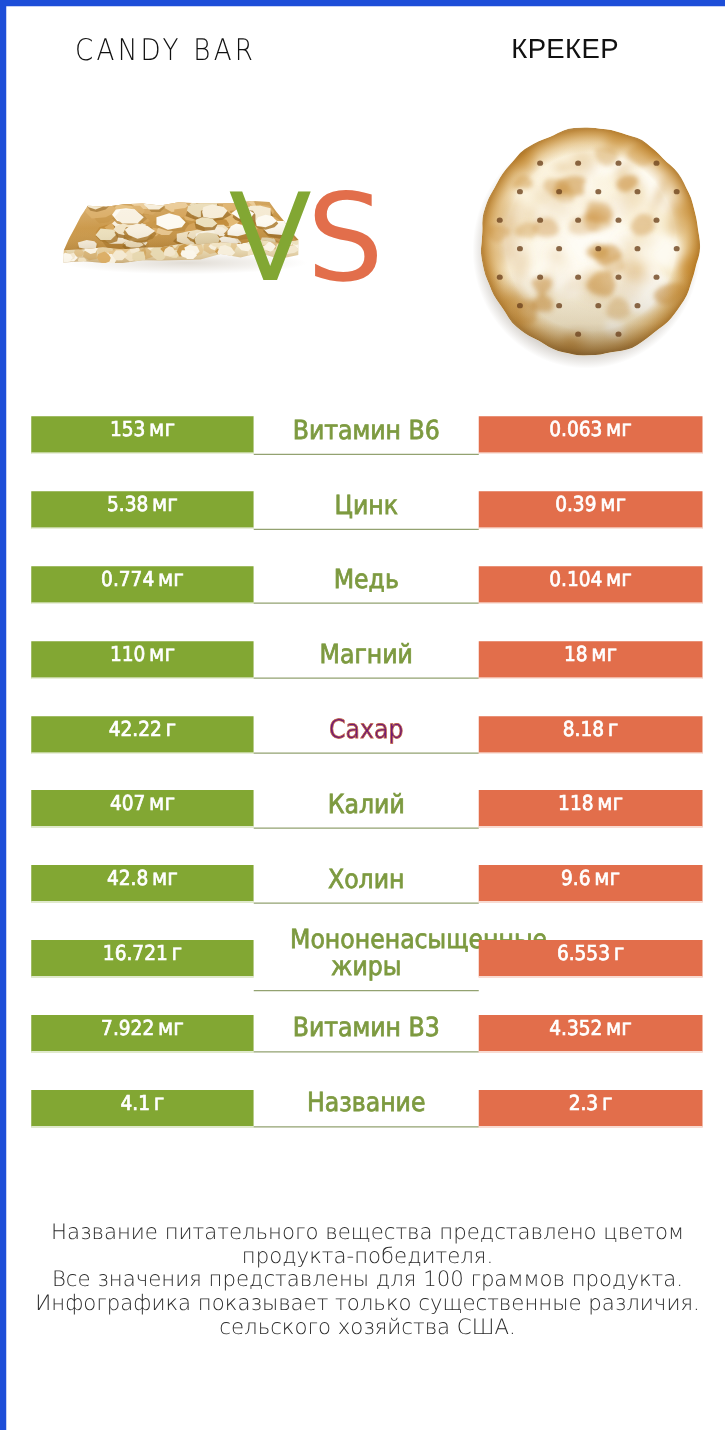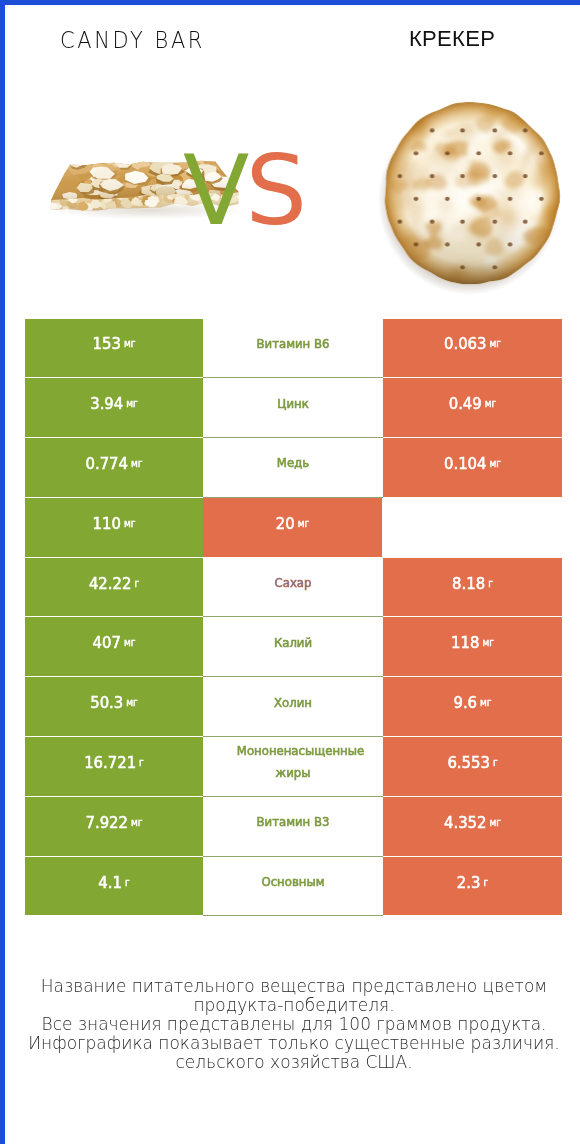--- a/index.html
+++ b/index.html
@@ -11,36 +11,36 @@
               transform:scaleX(0.88);transform-origin:left top;}
   #title-right{left:404px;top:24px;font-size:22px;font-weight:400;letter-spacing:0.3px;
               line-height:20px;font-family:"Liberation Sans",sans-serif;}
   #vs{position:absolute;left:0;top:136px;width:476px;text-align:center;font-size:97px;
       line-height:100px;font-weight:400;font-family:"DejaVu Sans",sans-serif;letter-spacing:-4px;}
   #vs .v{color:#82A733;}
   #vs .s{color:#E26E4B;}
   #img-left{position:absolute;left:41px;top:155px;width:203px;height:64px;}
   #img-right{position:absolute;left:372px;top:93px;width:190px;height:198px;}
   .table{position:absolute;left:20px;top:313.5px;width:537px;}
-  .row{display:flex;height:59.8px;}
+  .row{display:flex;height:59.8px;align-items:center;}
   .cell{display:flex;align-items:center;justify-content:center;box-sizing:border-box;
         padding-bottom:8px;}
   .left{width:178px;background:#82A733;color:#fff;border-bottom:1px solid #fff;}
   .mid{width:180px;background:#fff;border-bottom:1px solid #93a271;}
   .right{width:179px;background:#E26E4B;color:#fff;border-bottom:1px solid #fff;}
   .num{font-family:"DejaVu Sans Condensed","DejaVu Sans",sans-serif;font-size:16.5px;
        font-weight:normal;-webkit-text-stroke:0.55px #fff;}
-  .unit{font-family:"DejaVu Sans Condensed","DejaVu Sans",sans-serif;font-size:10px;
+  .unit{font-family:"DejaVu Sans Condensed","DejaVu Sans",sans-serif;font-size:18px;
        font-weight:normal;margin-left:3px;-webkit-text-stroke:0.45px #fff;}
-  .label{font-family:"DejaVu Sans Condensed","DejaVu Sans",sans-serif;font-size:13px;
+  .label{font-family:"DejaVu Sans Condensed","DejaVu Sans",sans-serif;font-size:21px;
          font-weight:normal;text-align:center;line-height:22px;width:152px;}
   .lw{-webkit-text-stroke:0.6px #7d9a40;}
   .rw{-webkit-text-stroke:0.6px #c1603d;}
   .label.wrap2{text-indent:15px;}
-  .lw{color:#7d9a40;} .rw{color:#3b82f6;}
+  .lw{color:#7d9a40;} .rw{color:#701a75;}
   .footer{position:absolute;left:0;top:972px;width:578px;text-align:center;font-size:17px;
           line-height:19px;color:#2b2b2b;font-weight:300;font-family:"DejaVu Sans",sans-serif;}
 </style>
 </head>
 <body>
 
 <div class="page">
   <div class="title" id="title-left">CANDY BAR</div>
   <div class="title" id="title-right">КРЕКЕР</div>
 <svg id="img-left" viewBox="0 0 200 60">
@@ -484,28 +484,28 @@
         <div class="cell mid">
           <span class="label lw">Витамин B6</span>
         </div>
         <div class="cell right">
           <span class="num">0.063</span>
           <span class="unit">мг</span>
         </div>
       </div>
       <div class="row">
         <div class="cell left">
-          <span class="num">3.94</span>
+          <span class="num">5.38</span>
           <span class="unit">мг</span>
         </div>
         <div class="cell mid">
           <span class="label lw">Цинк</span>
         </div>
         <div class="cell right">
-          <span class="num">0.49</span>
+          <span class="num">0.39</span>
           <span class="unit">мг</span>
         </div>
       </div>
       <div class="row">
         <div class="cell left">
           <span class="num">0.774</span>
           <span class="unit">мг</span>
         </div>
         <div class="cell mid">
           <span class="label lw">Медь</span>
@@ -513,22 +513,25 @@
         <div class="cell right">
           <span class="num">0.104</span>
           <span class="unit">мг</span>
         </div>
       </div>
       <div class="row">
         <div class="cell left">
           <span class="num">110</span>
           <span class="unit">мг</span>
         </div>
-        <div class="cell right">
-          <span class="num">20</span>
+        <div class="cell mid">
+          <span class="label lw">Магний</span>
+        </div>
+        <div class="cell right">
+          <span class="num">18</span>
           <span class="unit">мг</span>
         </div>
       </div>
       <div class="row">
         <div class="cell left">
           <span class="num">42.22</span>
           <span class="unit">г</span>
         </div>
         <div class="cell mid">
           <span class="label rw">Сахар</span>
@@ -546,21 +549,21 @@
         <div class="cell mid">
           <span class="label lw">Калий</span>
         </div>
         <div class="cell right">
           <span class="num">118</span>
           <span class="unit">мг</span>
         </div>
       </div>
       <div class="row">
         <div class="cell left">
-          <span class="num">50.3</span>
+          <span class="num">42.8</span>
           <span class="unit">мг</span>
         </div>
         <div class="cell mid">
           <span class="label lw">Холин</span>
         </div>
         <div class="cell right">
           <span class="num">9.6</span>
           <span class="unit">мг</span>
         </div>
       </div>
@@ -589,21 +592,21 @@
           <span class="num">4.352</span>
           <span class="unit">мг</span>
         </div>
       </div>
       <div class="row">
         <div class="cell left">
           <span class="num">4.1</span>
           <span class="unit">г</span>
         </div>
         <div class="cell mid">
-          <span class="label lw">Основным</span>
+          <span class="label lw">Название</span>
         </div>
         <div class="cell right">
           <span class="num">2.3</span>
           <span class="unit">г</span>
         </div>
       </div>
     </div>
   <div class="footer" id="footer">
       <div>Название питательного вещества представлено цветом</div>
       <div>продукта-победителя.</div>

